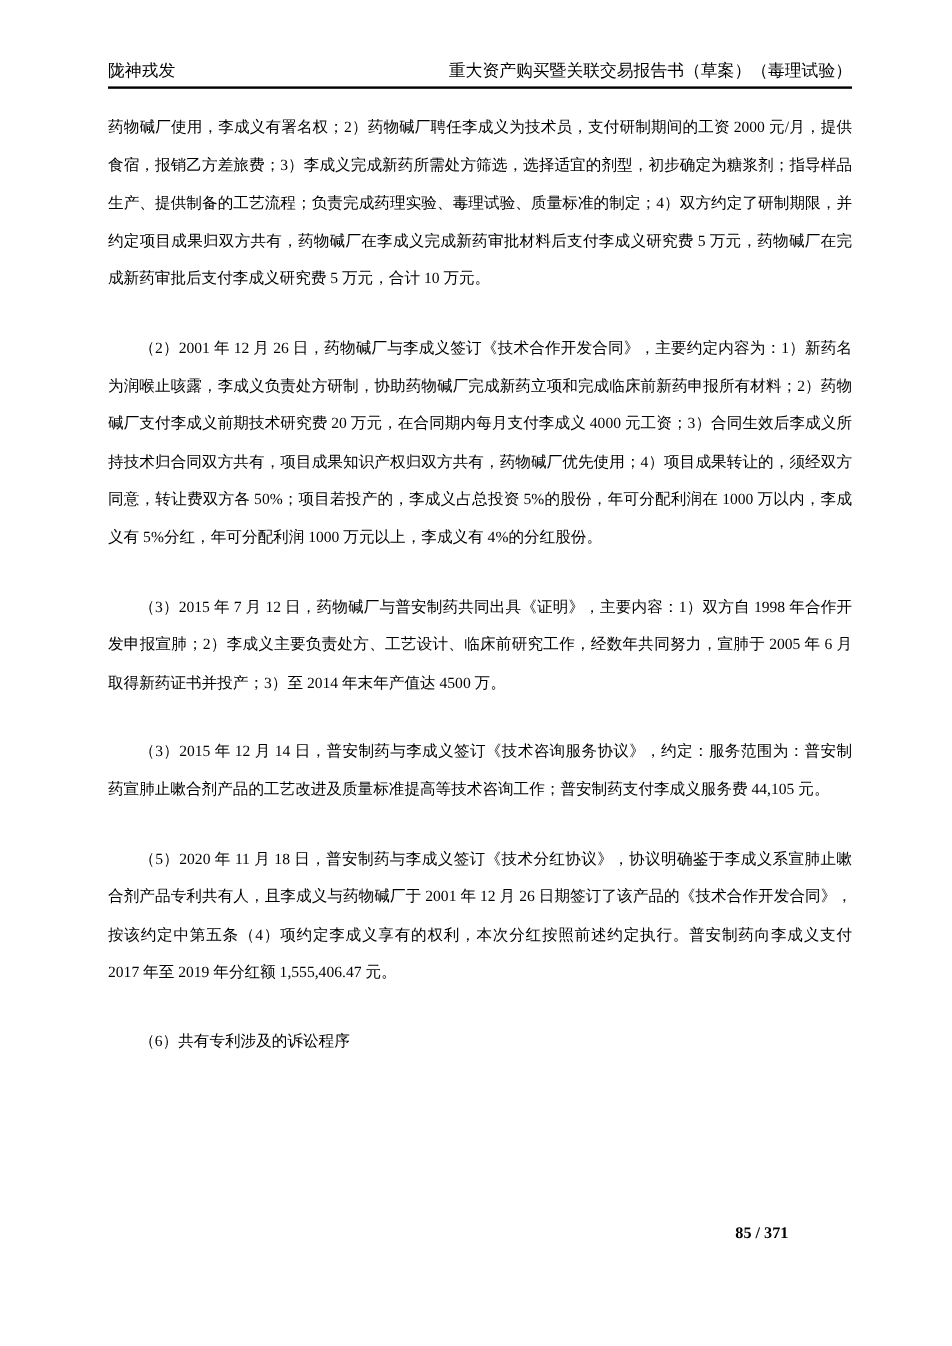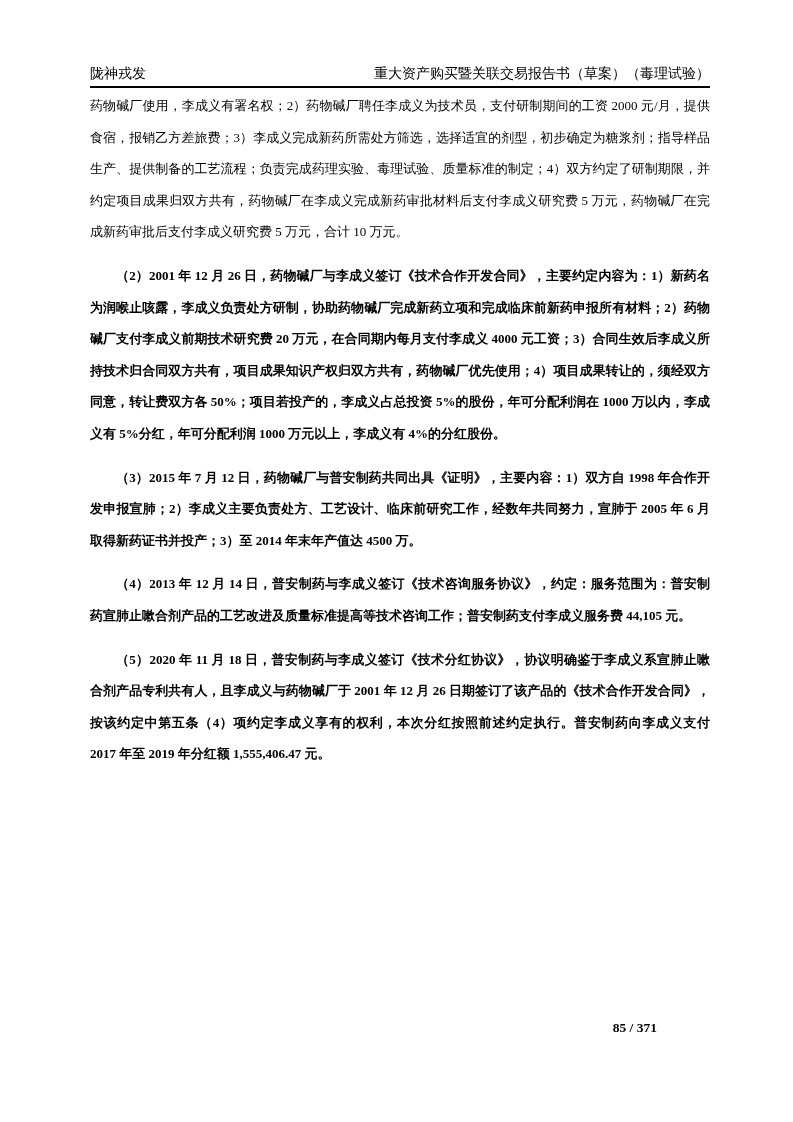--- a/index.html
+++ b/index.html
@@ -12,21 +12,21 @@
     width: 793px;
     height: 1122px;
     background: #ffffff;
     color: #000000;
     font-family: "Liberation Serif", "DejaVu Serif", serif;
     overflow: hidden;
   }
   .page-header {
     position: absolute;
     left: 90px;
-    top: 66px;
+    top: 52px;
     width: 620px;
     display: flex;
     justify-content: space-between;
     align-items: flex-end;
     padding-bottom: 4px;
     border-bottom: 2px solid #000000;
     font-size: 14px;
     line-height: 16px;
     white-space: nowrap;
   }
@@ -38,22 +38,21 @@
     font-size: 13px;
     line-height: 31.6px;
     text-align: justify;
     text-justify: inter-ideograph;
   }
   .doc-body p {
     margin: 0;
     text-indent: 2em;
   }
   .doc-body p + p {
-    margin-top: 12px;
-    font-weight: bold;
+    margin-top: 26px;
   }
   .doc-body p.no-indent {
     text-indent: 0;
   }
   .page-footer {
     position: absolute;
     top: 1020px;
     right: 136px;
     font-size: 13.5px;
     font-weight: bold;
@@ -67,19 +66,20 @@
 
   <div class="page-header">
     <span>陇神戎发</span>
     <span>重大资产购买暨关联交易报告书（草案）（毒理试验）</span>
   </div>
 
   <div class="doc-body">
     <p class="no-indent">药物碱厂使用，李成义有署名权；2）药物碱厂聘任李成义为技术员，支付研制期间的工资 2000 元/月，提供食宿，报销乙方差旅费；3）李成义完成新药所需处方筛选，选择适宜的剂型，初步确定为糖浆剂；指导样品生产、提供制备的工艺流程；负责完成药理实验、毒理试验、质量标准的制定；4）双方约定了研制期限，并约定项目成果归双方共有，药物碱厂在李成义完成新药审批材料后支付李成义研究费 5 万元，药物碱厂在完成新药审批后支付李成义研究费 5 万元，合计 10 万元。</p>
     <p>（2）2001 年 12 月 26 日，药物碱厂与李成义签订《技术合作开发合同》，主要约定内容为：1）新药名为润喉止咳露，李成义负责处方研制，协助药物碱厂完成新药立项和完成临床前新药申报所有材料；2）药物碱厂支付李成义前期技术研究费 20 万元，在合同期内每月支付李成义 4000 元工资；3）合同生效后李成义所持技术归合同双方共有，项目成果知识产权归双方共有，药物碱厂优先使用；4）项目成果转让的，须经双方同意，转让费双方各 50%；项目若投产的，李成义占总投资 5%的股份，年可分配利润在 1000 万以内，李成义有 5%分红，年可分配利润 1000 万元以上，李成义有 4%的分红股份。</p>
     <p>（3）2015 年 7 月 12 日，药物碱厂与普安制药共同出具《证明》，主要内容：1）双方自 1998 年合作开发申报宣肺；2）李成义主要负责处方、工艺设计、临床前研究工作，经数年共同努力，宣肺于 2005 年 6 月取得新药证书并投产；3）至 2014 年末年产值达 4500 万。</p>
-    <p>（4）2013 年 12 月 14 日，普安制药与李成义签订《技术咨询服务协议》，约定：服务范围为：普安制药宣肺止嗽合剂产品的工艺改进及质量标准提高等技术咨询工作；普安制药支付李成义服务费 44,105 元。</p>
+    <p>（3）2015 年 12 月 14 日，普安制药与李成义签订《技术咨询服务协议》，约定：服务范围为：普安制药宣肺止嗽合剂产品的工艺改进及质量标准提高等技术咨询工作；普安制药支付李成义服务费 44,105 元。</p>
     <p>（5）2020 年 11 月 18 日，普安制药与李成义签订《技术分红协议》，协议明确鉴于李成义系宣肺止嗽合剂产品专利共有人，且李成义与药物碱厂于 2001 年 12 月 26 日期签订了该产品的《技术合作开发合同》，按该约定中第五条（4）项约定李成义享有的权利，本次分红按照前述约定执行。普安制药向李成义支付 2017 年至 2019 年分红额 1,555,406.47 元。</p>
+    <p>（6）共有专利涉及的诉讼程序</p>
   </div>
 
   <div class="page-footer">85 / 371</div>
 
 </div>
 
 </body></html>

